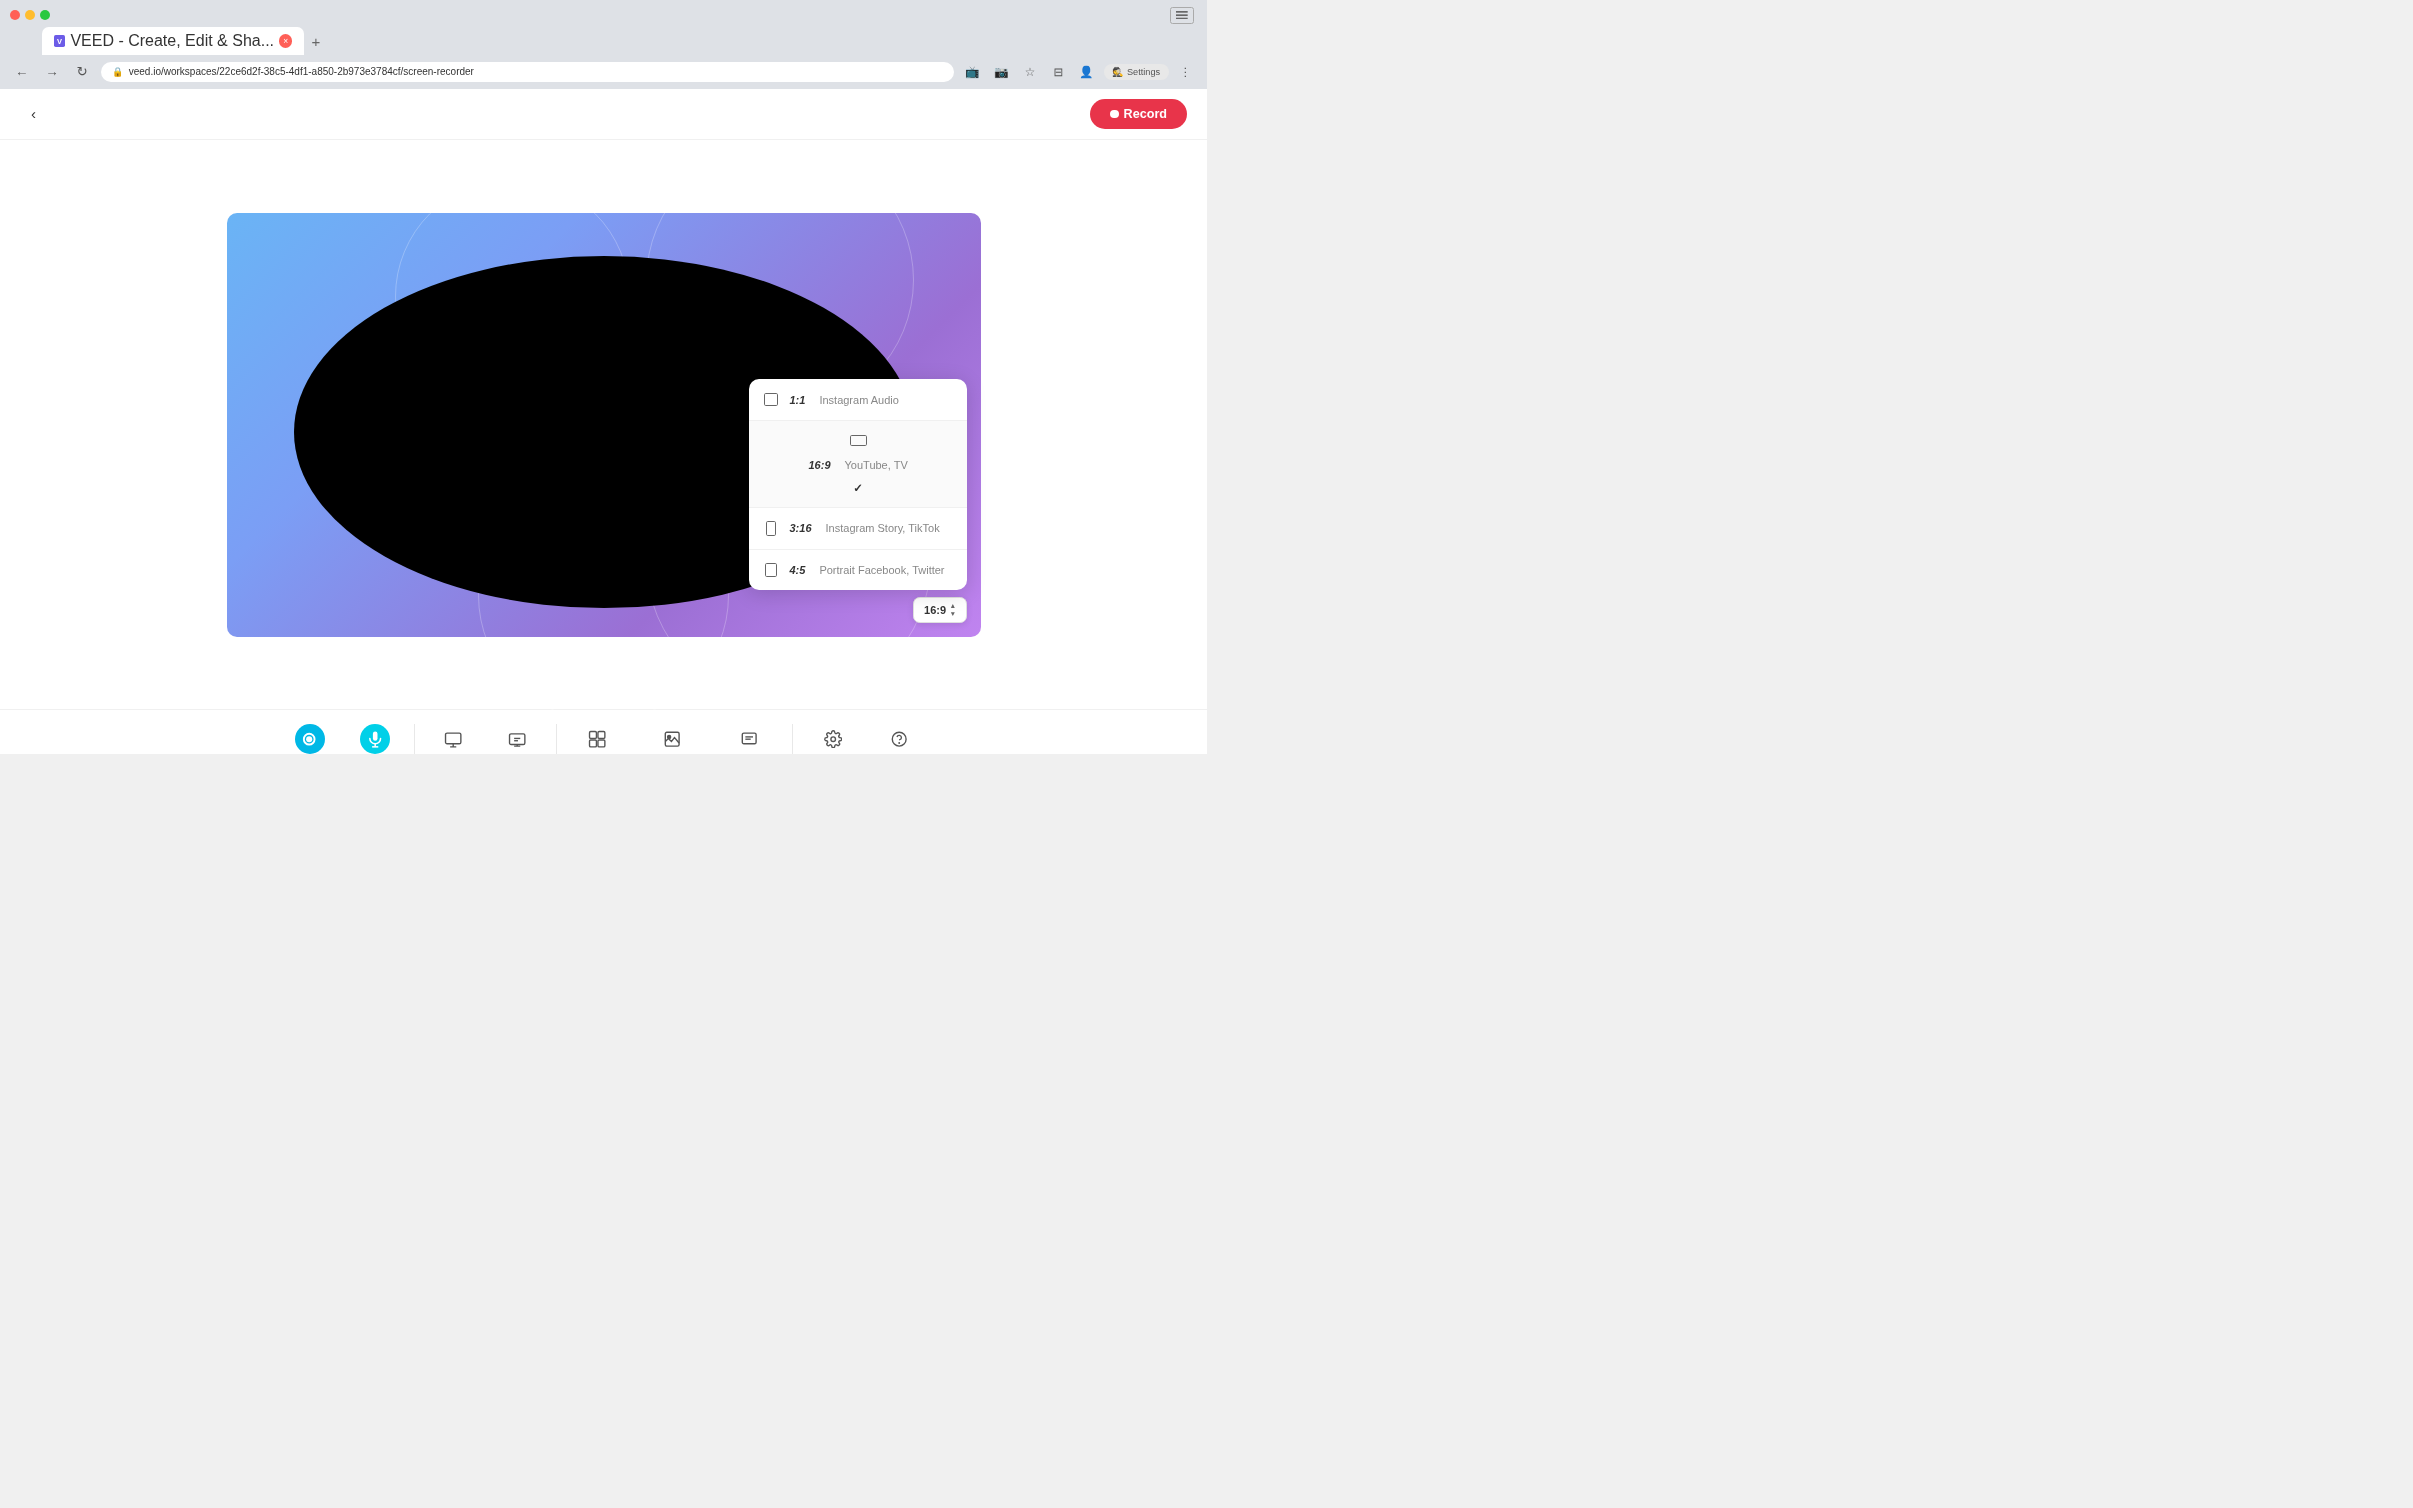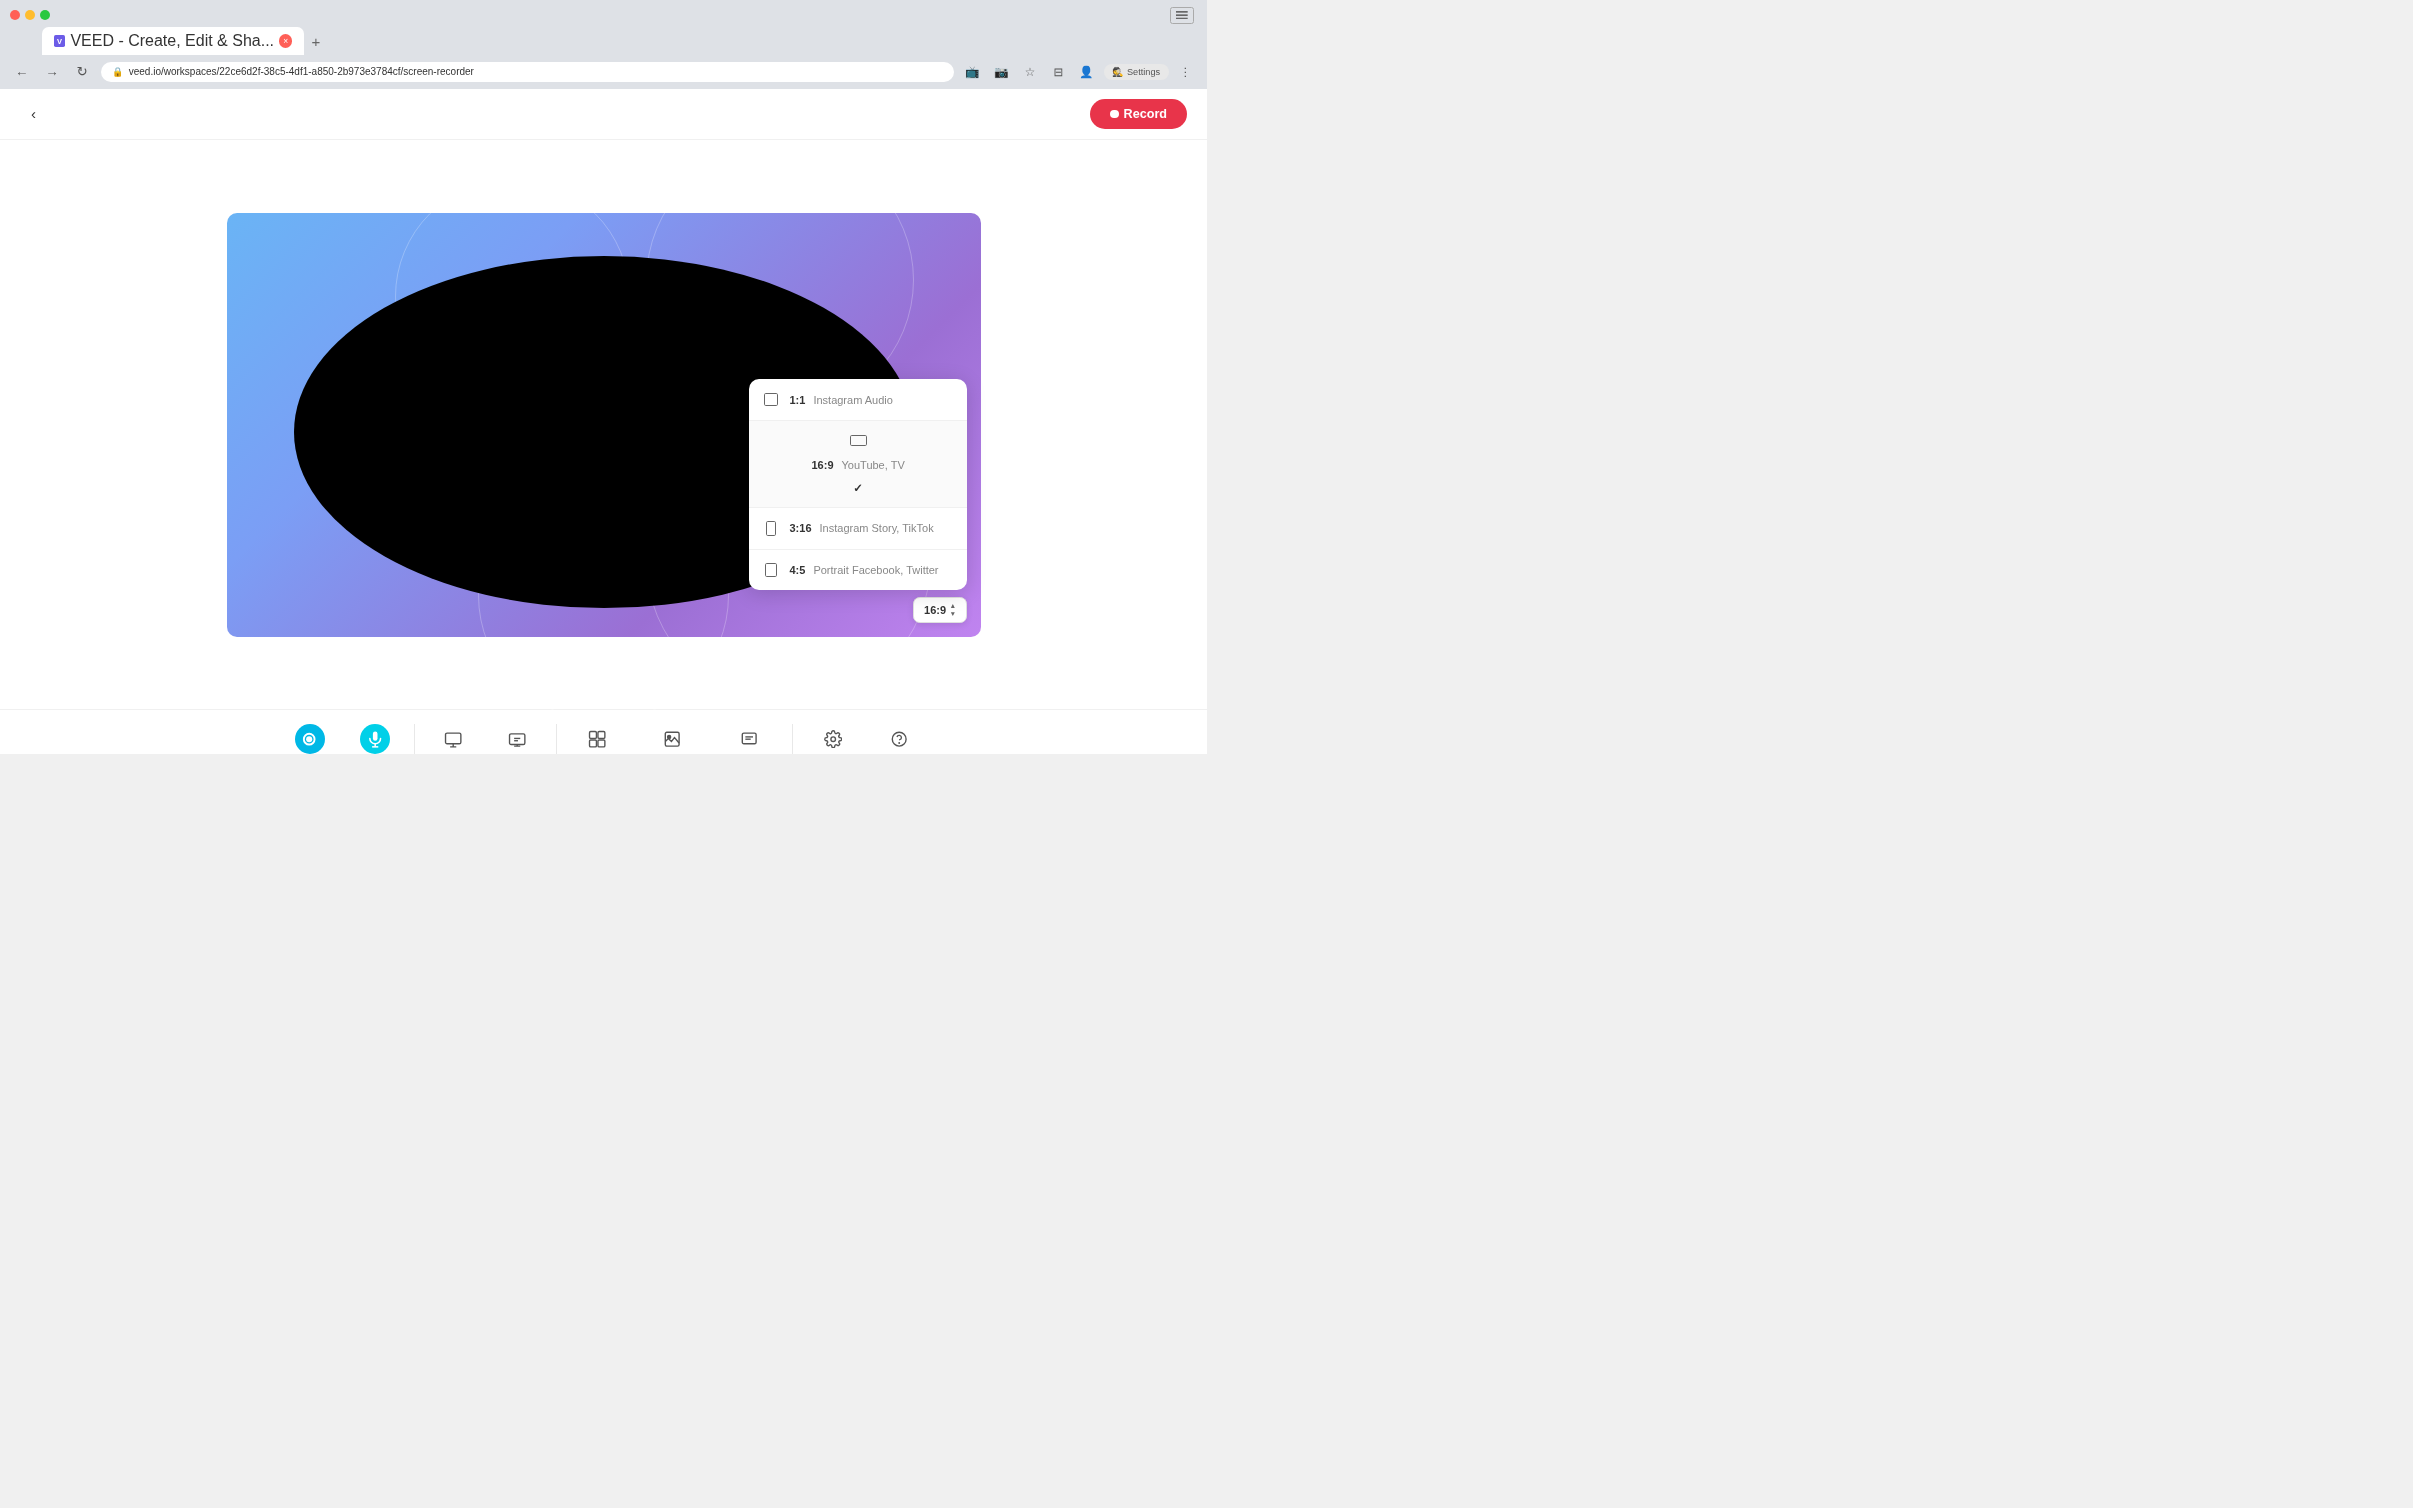--- a/index.html
+++ b/index.html
@@ -55,21 +55,21 @@
     
     .aspect-dropdown { position: absolute; bottom: 47px; right: 13.4px; background: white; border-radius: 10px; box-shadow: 0 3.4px 20px rgba(0,0,0,0.15); width: 218px; overflow: hidden; z-index: 10; }
     .dropdown-item { display: flex; align-items: center; padding: 11.7px 13.4px; gap: 10px; cursor: pointer; font-size: 11px; color: #333; }
     .dropdown-item-separator { border-top: 0.8px solid #f0f0f0; }
     .ratio-icon { width: 17px; height: 17px; display: flex; align-items: center; justify-content: center; flex-shrink: 0; }
     .ratio-icon-square { width: 13.4px; height: 13.4px; border: 1.3px solid #666; border-radius: 1.7px; }
     .ratio-icon-wide { width: 17px; height: 11px; border: 1.3px solid #666; border-radius: 1.7px; }
     .ratio-icon-tall { width: 9.2px; height: 15px; border: 1.3px solid #666; border-radius: 1.7px; }
     .ratio-icon-portrait { width: 11.7px; height: 14.2px; border: 1.3px solid #666; border-radius: 1.7px; }
     .dropdown-item-label { flex: 1; }
-    .ratio-num { font-weight: 700; margin-right: 8px; }
+    .ratio-num { font-weight: 700; margin-right: 14px; font-style: italic; }
     .ratio-desc { color: #888; }
     .check-icon { color: #333; font-size: 11.7px; font-weight: bold; }
 
     
     .bottom-toolbar { background: white; border-top: 0.8px solid #f0f0f0; padding: 8.4px 0; display: flex; align-items: center; justify-content: center; gap: 0; }
     .toolbar-item { display: flex; flex-direction: column; align-items: center; gap: 3.4px; padding: 5px 17px; cursor: pointer; position: relative; }
     .toolbar-item-label { font-size: 9.2px; color: #666; }
     .toolbar-divider { width: 0.8px; height: 42px; background: #e8e8e8; margin: 0 6.7px; }
     .tool-icon { width: 30px; height: 30px; border-radius: 50%; display: flex; align-items: center; justify-content: center; font-size: 15px; }
     .tool-icon-active-blue { background: #00b8e6; color: white; }

